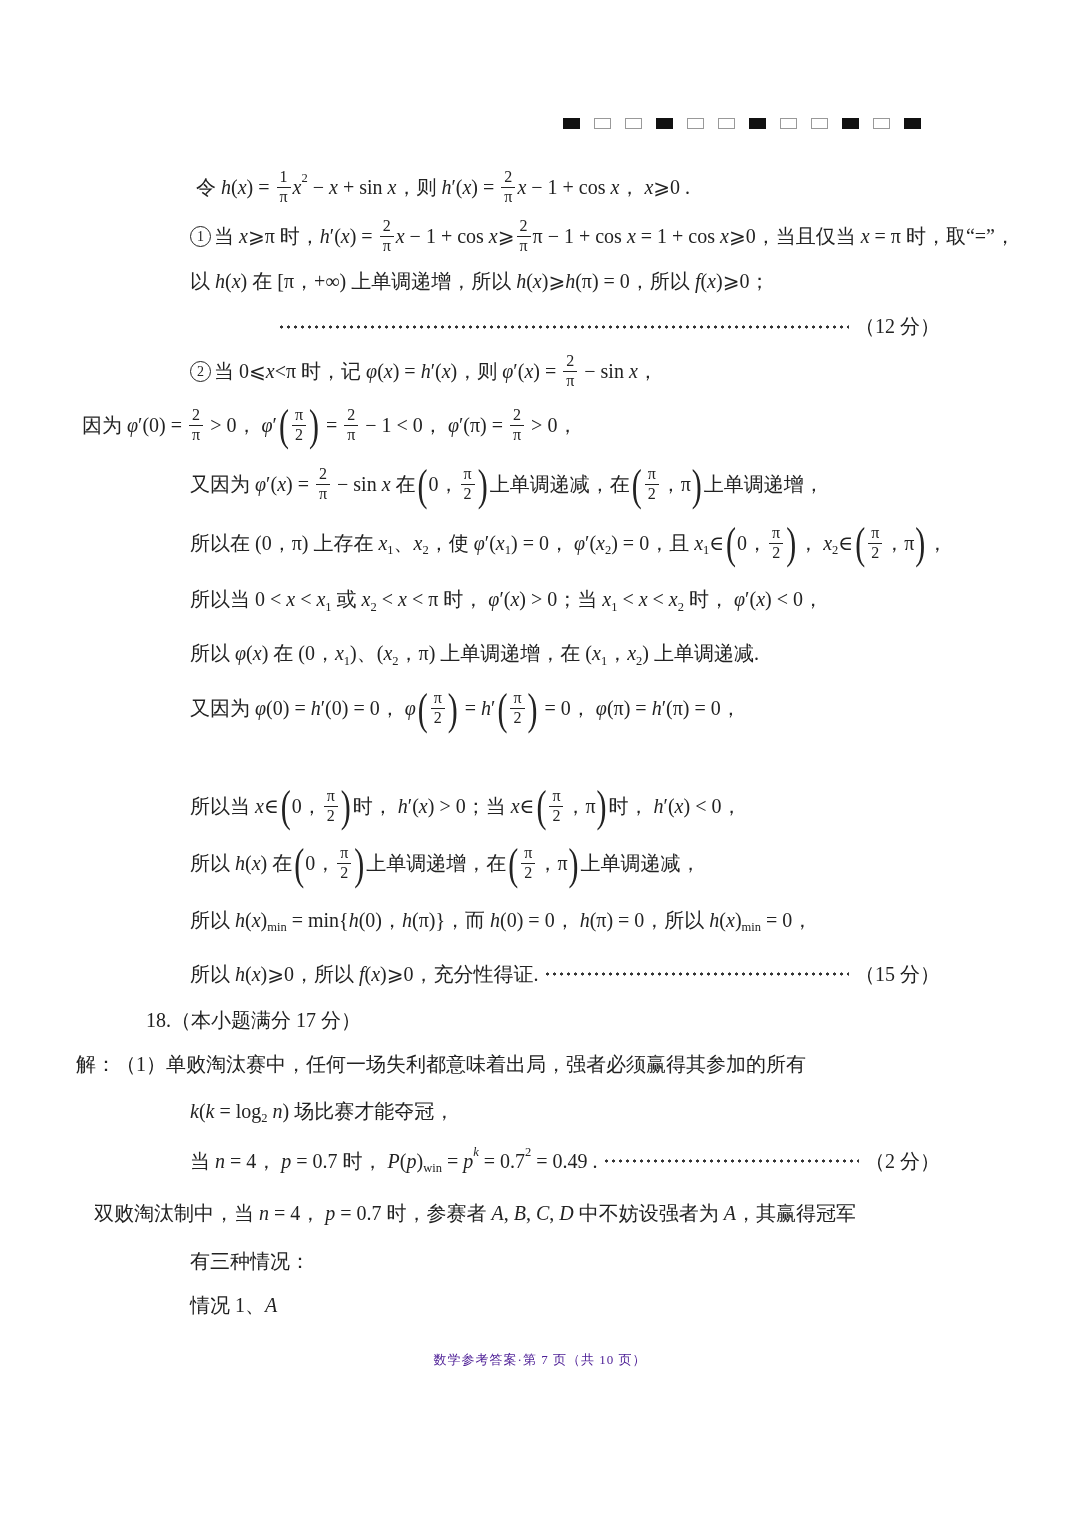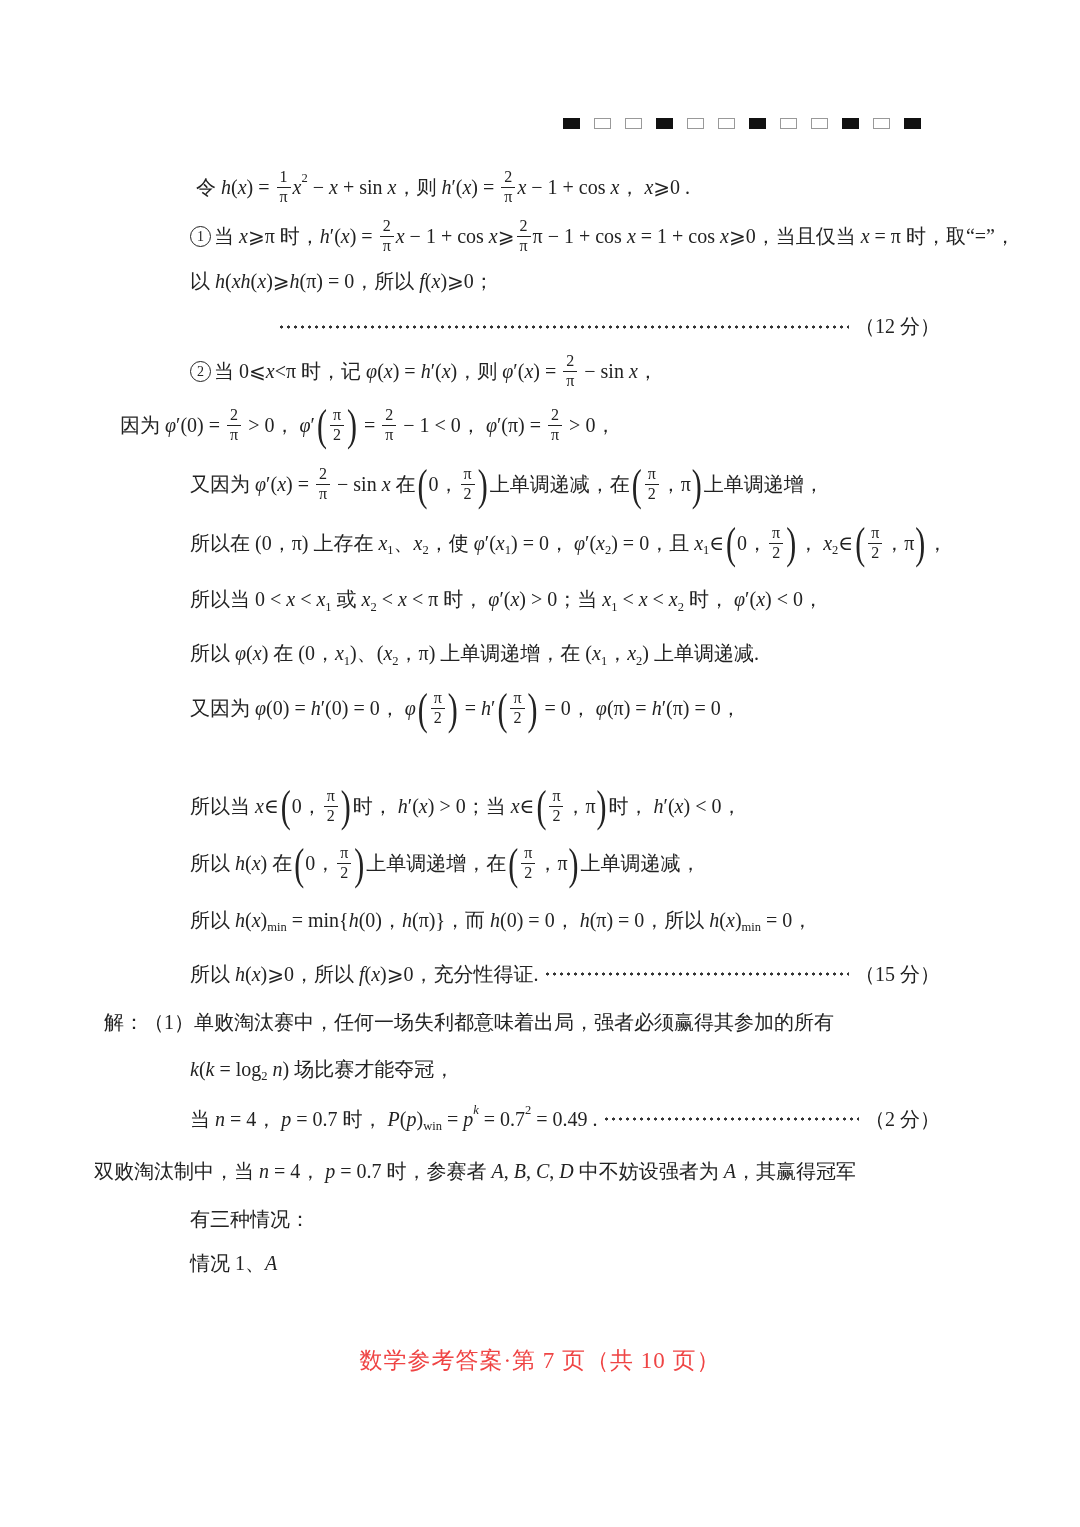--- a/index.html
+++ b/index.html
@@ -33,21 +33,21 @@
     font-size:14px;margin-right:3px;flex:none;box-sizing:border-box;
   }
   .lead{
     flex:1 1 auto;min-width:24px;height:20px;align-self:center;margin:0 6px 0 5px;
     background-image:radial-gradient(circle,#333 1.4px,transparent 1.7px);
     background-size:7px 20px;background-repeat:repeat-x;background-position:0 55%;
   }
   .footer{
     position:absolute;top:1338px;left:0;width:1080px;height:44px;
     display:flex;align-items:center;justify-content:center;
-    font-size:23px;color:#ef4444;letter-spacing:1px;
+    font-size:13px;color:#4c1d95;letter-spacing:1px;
   }
 </style>
 </head>
 <body>
 
 <div class="page">
   <div class="squares" id="squares">
       <span class="sq f"></span>
       <span class="sq"></span>
       <span class="sq"></span>
@@ -121,20 +121,21 @@
         <span class="i">x</span>
         <span class="t">⩾0，当且仅当 </span>
         <span class="i">x</span>
         <span class="t"> = π 时，取“=”，</span>
       </div>
       <div class="line" style="min-height: 45px; padding-left: 190px;">
         <span class="t">以 </span>
         <span class="i">h</span>
         <span class="t">(</span>
         <span class="i">x</span>
+        <span class="t">) 在 [π，+∞) 上单调递增，所以 </span>
         <span class="i">h</span>
         <span class="t">(</span>
         <span class="i">x</span>
         <span class="t">)⩾</span>
         <span class="i">h</span>
         <span class="t">(π) = 0，所以 </span>
         <span class="i">f</span>
         <span class="t">(</span>
         <span class="i">x</span>
         <span class="t">)⩾0；</span>
@@ -161,21 +162,21 @@
         <span class="i">x</span>
         <span class="t">) = </span>
         <span class="frac">
           <span class="num">2</span>
           <span class="den">π</span>
         </span>
         <span class="t"> − sin </span>
         <span class="i">x</span>
         <span class="t">，</span>
       </div>
-      <div class="line" style="min-height: 62px; padding-left: 120px;">
+      <div class="line" style="min-height: 62px; padding-left: 82px;">
         <span class="t">因为 </span>
         <span class="i">φ</span>
         <span class="t">′(0) = </span>
         <span class="frac">
           <span class="num">2</span>
           <span class="den">π</span>
         </span>
         <span class="t"> &gt; 0， </span>
         <span class="i">φ</span>
         <span class="t">′</span>
@@ -451,21 +452,24 @@
         <span class="t">(</span>
         <span class="i">x</span>
         <span class="t">)⩾0，所以 </span>
         <span class="i">f</span>
         <span class="t">(</span>
         <span class="i">x</span>
         <span class="t">)⩾0，充分性得证.</span>
         <span class="lead"></span>
         <span class="t">（15 分）</span>
       </div>
-      <div class="line" style="min-height: 47px; padding-left: 104px;">
+      <div class="line" style="min-height: 42px; padding-left: 146px;">
+        <span class="t">18.（本小题满分 17 分）</span>
+      </div>
+      <div class="line" style="min-height: 47px; padding-left: 76px;">
         <span class="t">解：（1）单败淘汰赛中，任何一场失利都意味着出局，强者必须赢得其参加的所有</span>
       </div>
       <div class="line" style="min-height: 46px; padding-left: 190px;">
         <span class="i">k</span>
         <span class="t">(</span>
         <span class="i">k</span>
         <span class="t"> = log</span>
         <span class="sb">2</span>
         <span class="t"> </span>
         <span class="i">n</span>

